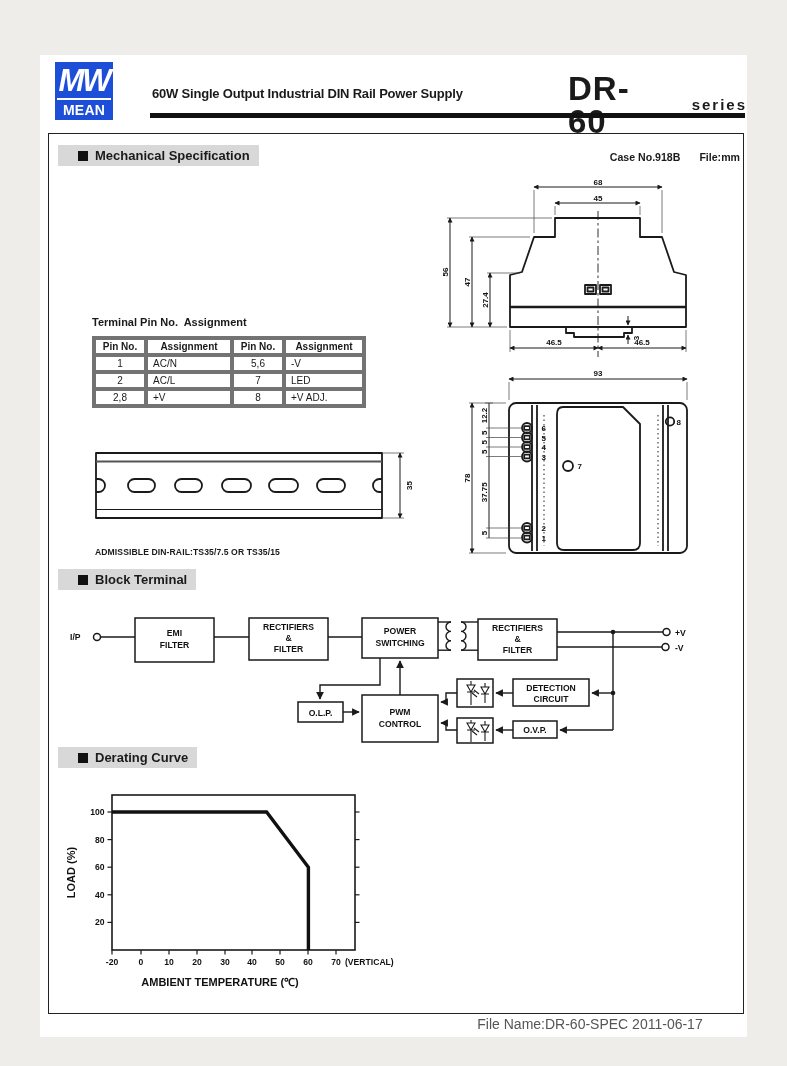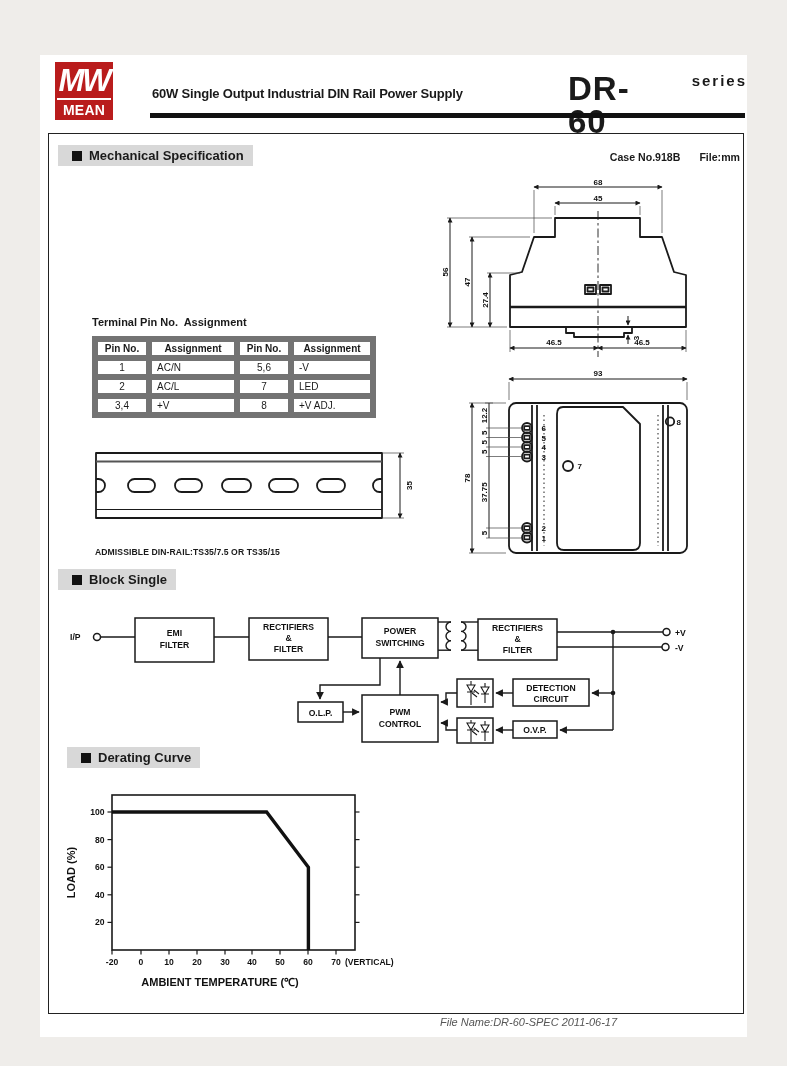--- a/index.html
+++ b/index.html
@@ -1,58 +1,58 @@
 <!DOCTYPE html>
 <html><head>
 <meta charset="utf-8">
 <style>
   html,body{margin:0;padding:0;}
   body{width:787px;height:1066px;background:#efedea;position:relative;
        font-family:"Liberation Sans", sans-serif;color:#1a1a1a;overflow:hidden;}
   .page{position:absolute;left:40px;top:55px;width:707px;height:982px;background:#ffffff;}
   .abs{position:absolute;}
   
-  .logo{left:15px;top:7px;width:58px;height:58px;background:#b91c1c;}
+  .logo{left:15px;top:7px;width:58px;height:58px;background:#1d4ed8;}
   .logo .mw{font-style:italic;font-weight:bold;font-size:31px;line-height:1;color:#fff;
             text-align:center;letter-spacing:-2px;padding-top:3px;}
   .logo .brand{margin:2px 2px 0 2px;border-top:2px solid #fff;color:#fff;font-weight:bold;
             font-size:14px;text-align:center;padding-top:2px;letter-spacing:0.2px;}
   .doc-title{left:112px;top:31px;font-size:13px;font-weight:bold;letter-spacing:-0.2px;}
-  .series-wrap{left:528px;top:17px;display:flex;align-items:flex-start;}
+  .series-wrap{left:528px;top:17px;display:flex;align-items:center;}
   .series-name{font-size:33px;font-weight:bold;letter-spacing:1px;line-height:1;}
   .series-word{font-size:15px;font-weight:bold;letter-spacing:2px;margin-left:24px;padding-bottom:2px;}
   .rule{left:110px;top:58px;width:595px;height:4.5px;background:#111;}
   .frame{left:8px;top:78px;width:694px;height:879px;border:1.8px solid #222;}
   
-  .sec{background:#d8d8d8;padding:3px 9px 3px 14px;font-weight:bold;font-size:13px;
+  .sec{background:#d8d8d8;padding:3px 9px 3px 20px;font-weight:bold;font-size:13px;
        display:flex;align-items:center;gap:7px;white-space:nowrap;}
   .sq{width:10px;height:10px;background:#111;display:inline-block;}
   .case-note{left:520px;top:96px;width:180px;text-align:right;font-size:10.6px;font-weight:bold;}
   .case-note span{margin-left:16px;}
   
   .tblwrap{left:52px;top:261px;}
   .tbl-title{font-size:11px;font-weight:bold;white-space:pre;margin-bottom:8px;}
   table{border-collapse:collapse;}
-  td,th{border:6px solid #737373;font-size:10px;height:13px;padding:0 5px;}
+  td,th{border:4px solid #737373;font-size:10px;height:13px;padding:0 5px;}
   th{font-weight:bold;text-align:center;}
   td.c,th.c{text-align:center;}
   
   svg text{font-family:"Liberation Sans", sans-serif;fill:#111;}
   .dt{font-size:8px;font-weight:bold;}
   .bt{font-size:8.6px;font-weight:bold;}
   .tk{font-size:8.6px;font-weight:bold;}
   .axl{font-size:11px;font-weight:bold;}
   .ol{stroke:#1a1a1a;stroke-width:1.8;fill:none;stroke-linejoin:round;}
   .dl{stroke:#1a1a1a;stroke-width:1;fill:none;}
   .xl{stroke:#444;stroke-width:0.7;fill:none;}
   .wire{stroke:#1a1a1a;stroke-width:1.4;fill:none;}
   .bbox{stroke:#1a1a1a;stroke-width:1.5;fill:#fff;}
   .caption{left:55px;top:492px;font-size:8.6px;font-weight:bold;letter-spacing:0.1px;}
-  .footer{left:400px;top:961px;width:300px;text-align:left;font-style:italic;
-          font-size:11px;color:#555;}
+  .footer{left:400px;top:961px;width:300px;text-align:center;
+          font-size:14px;color:#555;}
 </style>
 </head>
 <body>
 
 <div class="page abs" style="left:40px;top:55px;">
 
   <div class="abs logo">
     <div class="mw">MW</div>
     <div class="brand">MEAN WELL</div>
   </div>
@@ -136,21 +136,21 @@
         <td class="c">5,6</td>
         <td>-V</td>
       </tr>
       <tr>
         <td class="c">2</td>
         <td>AC/L</td>
         <td class="c">7</td>
         <td>LED</td>
       </tr>
       <tr>
-        <td class="c">3,4</td>
+        <td class="c">2,8</td>
         <td>+V</td>
         <td class="c">8</td>
         <td>+V ADJ.</td>
       </tr>
     </tbody>
       </table>
   </div>
 
   <svg class="abs" style="left:420px;top:305px;" width="250" height="210" viewBox="0 0 250 210">
     <defs>
@@ -257,21 +257,21 @@
       <line class="xl" x1="298" y1="25" x2="319" y2="25"></line>
         <line class="xl" x1="298" y1="90" x2="319" y2="90"></line>
       <line class="dl" x1="315" y1="25" x2="315" y2="90" marker-start="url(#ahC)" marker-end="url(#ahC)"></line>
       <text class="dt" transform="translate(327,57.5) rotate(-90)" text-anchor="middle">35</text>
     </g>
   </svg>
   <div class="abs caption">ADMISSIBLE DIN-RAIL:TS35/7.5 OR TS35/15</div>
 
   <div class="abs sec" style="left:18px;top:514px;">
     <span class="sq"></span>
-    <span>Block Single</span>
+    <span>Block Terminal</span>
   </div>
 
   <svg class="abs" style="left:12px;top:543px;" width="695" height="165" viewBox="0 0 695 165">
     <defs>
       <marker id="ahD" viewBox="0 0 10 10" refX="9" refY="5" markerWidth="7" markerHeight="5.5" orient="auto-start-reverse">
           <path d="M0,0 L10,5 L0,10 z" fill="#1a1a1a"></path>
         </marker>
     </defs>
     <g>
       <line class="wire" x1="48.5" y1="39" x2="83" y2="39"></line>
@@ -341,21 +341,21 @@
         <rect x="405" y="120" width="36" height="25" class="bbox"></rect>
         <g stroke="#1a1a1a" stroke-width="1.1" fill="none" transform="translate(405,119)">
           <path d="M10,6 H18 L14,13 Z M10,13 H18 M14,3 V6 M14,13 V25"></path>
           <path d="M17,11 L22,15 M15,14 L20,18"></path>
           <path d="M24,8 H32 L28,15 Z M24,15 H32 M28,4 V8 M28,15 V24"></path>
         </g>
       </g>
     </g>
   </svg>
 
-  <div class="abs sec" style="left:27px;top:692px;">
+  <div class="abs sec" style="left:18px;top:692px;">
     <span class="sq"></span>
     <span>Derating Curve</span>
   </div>
 
   <svg class="abs" style="left:15px;top:683px;" width="400" height="265" viewBox="0 0 400 265">
     <g>
       <rect x="57" y="57" width="243" height="155" fill="none" stroke="#1a1a1a" stroke-width="1.6"></rect>
       <g stroke="#1a1a1a" stroke-width="1.2">
         <line x1="52.5" y1="74" x2="57" y2="74"></line>
           <line x1="300" y1="74" x2="304.5" y2="74"></line>

